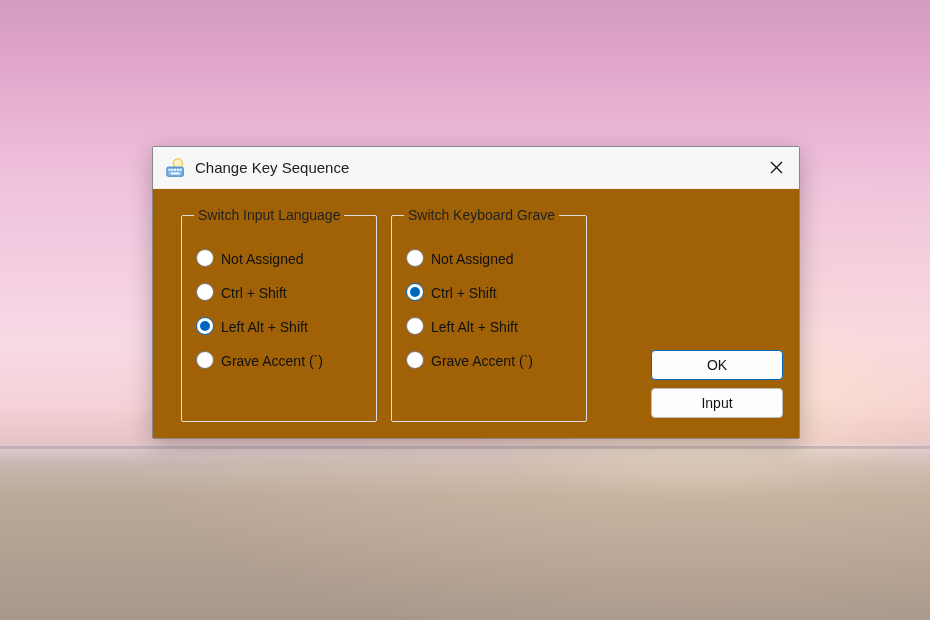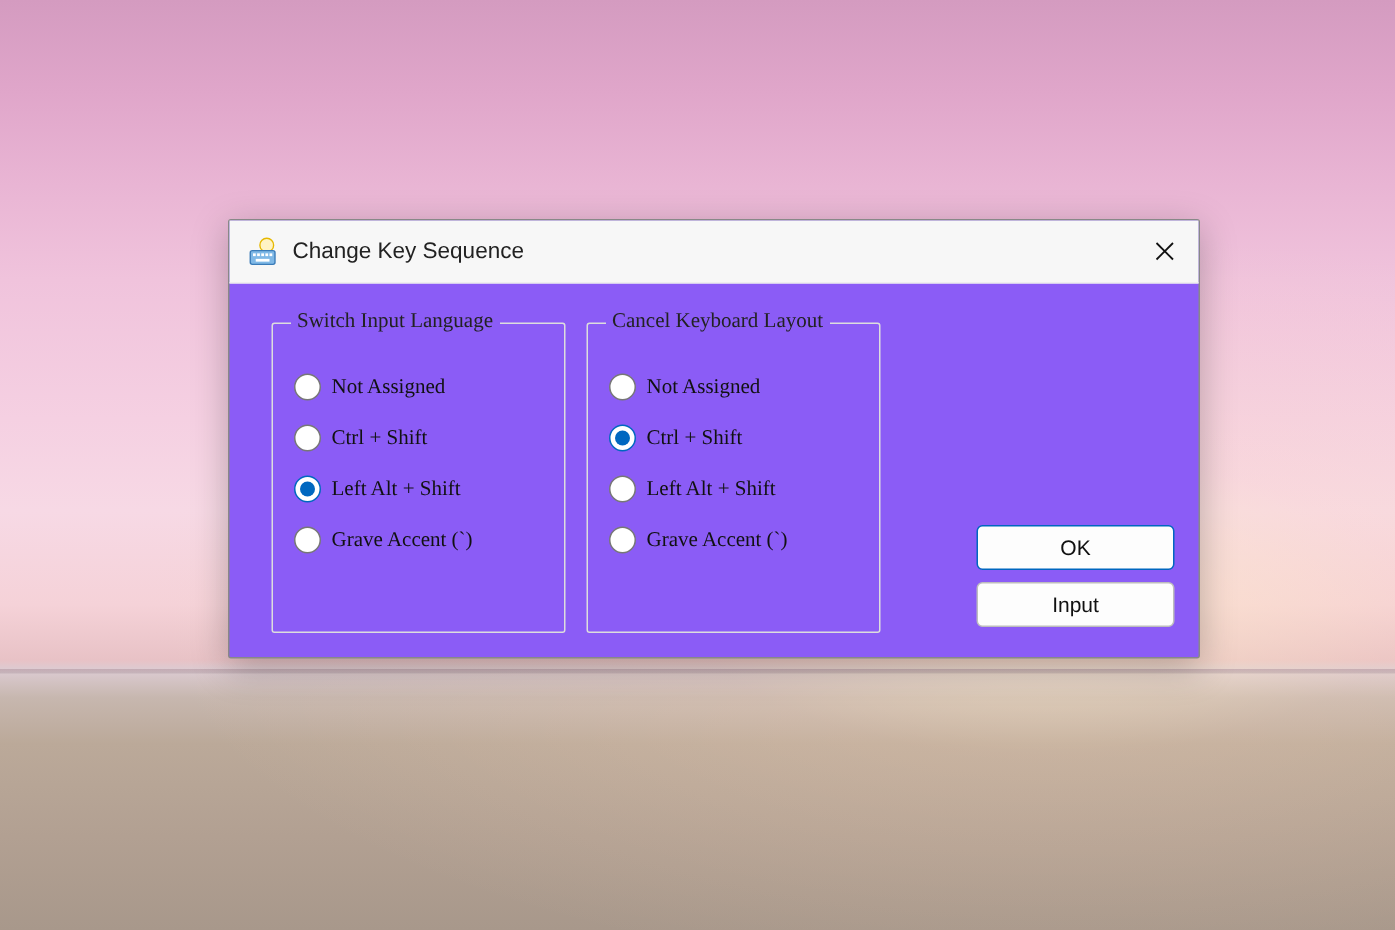--- a/index.html
+++ b/index.html
@@ -37,21 +37,21 @@
       left: 0; right: 0;
       height: 3px;
       background: linear-gradient(180deg, rgba(180,150,160,0.6), rgba(120,100,110,0.2));
     }
     .dialog {
       position: absolute;
       left: 152px;
       top: 146px;
       width: 648px;
       height: 293px;
-      background: #8b5cf6;
+      background: #a16207;
       border: 1px solid #888;
       border-radius: 2px;
       box-shadow: 0 6px 24px rgba(0,0,0,0.25);
       display: flex;
       flex-direction: column;
     }
     .titlebar {
       height: 42px;
       display: flex;
       align-items: center;
@@ -89,21 +89,20 @@
     .groups {
       display: flex;
       gap: 14px;
     }
     fieldset.group {
       border: 1px solid #ddd;
       border-radius: 2px;
       padding: 10px 18px 14px 14px;
       min-width: 196px;
       position: relative;
-      font-family: Liberation Serif, serif;
     }
     fieldset.group legend {
       font-size: 14px;
       color: #222;
       padding: 0 4px;
       margin-left: -2px;
     }
     .radio-row {
       display: flex;
       align-items: flex-end;
@@ -211,21 +210,21 @@
             </span>
           <span class="radio-label">Left Alt + Shift</span>
         </div>
         <div class="radio-row">
           <span class="radio-outer"></span>
           <span class="radio-label">Grave Accent (`)</span>
         </div>
       </fieldset>
 
       <fieldset class="group">
-        <legend>Cancel Keyboard Layout</legend>
+        <legend>Switch Keyboard Grave</legend>
         <div class="radio-row">
           <span class="radio-outer"></span>
           <span class="radio-label">Not Assigned</span>
         </div>
         <div class="radio-row selected">
           <span class="radio-outer">
               <span class="radio-inner"></span>
             </span>
           <span class="radio-label">Ctrl + Shift</span>
         </div>

